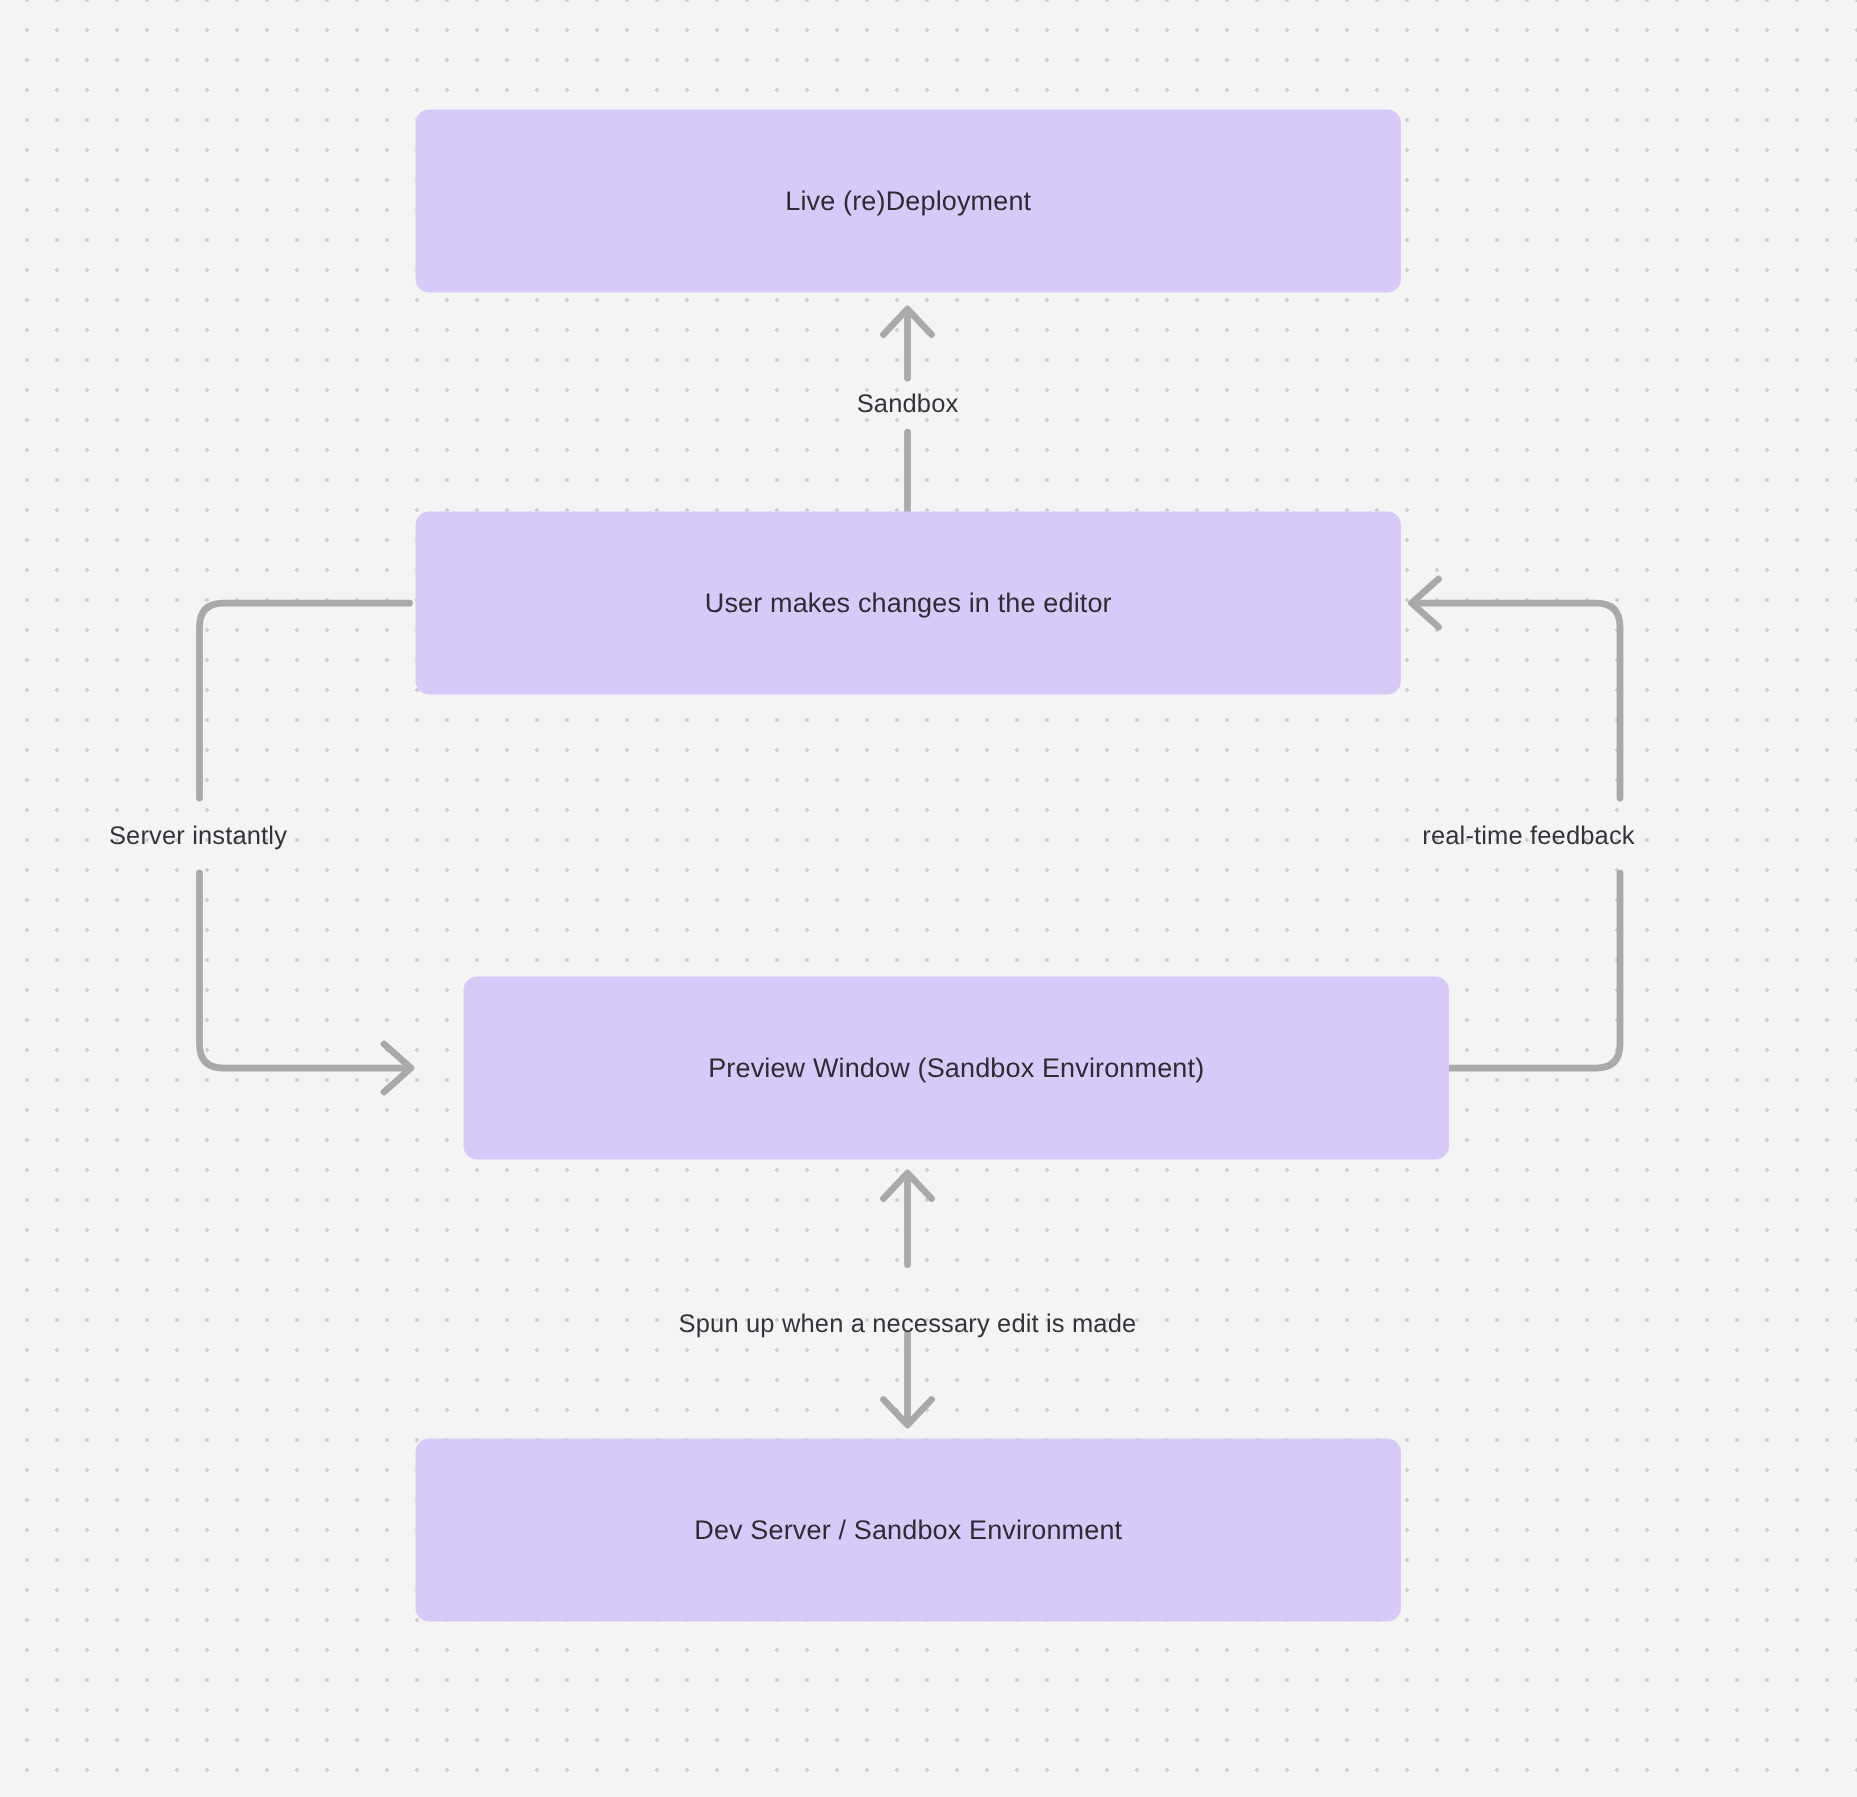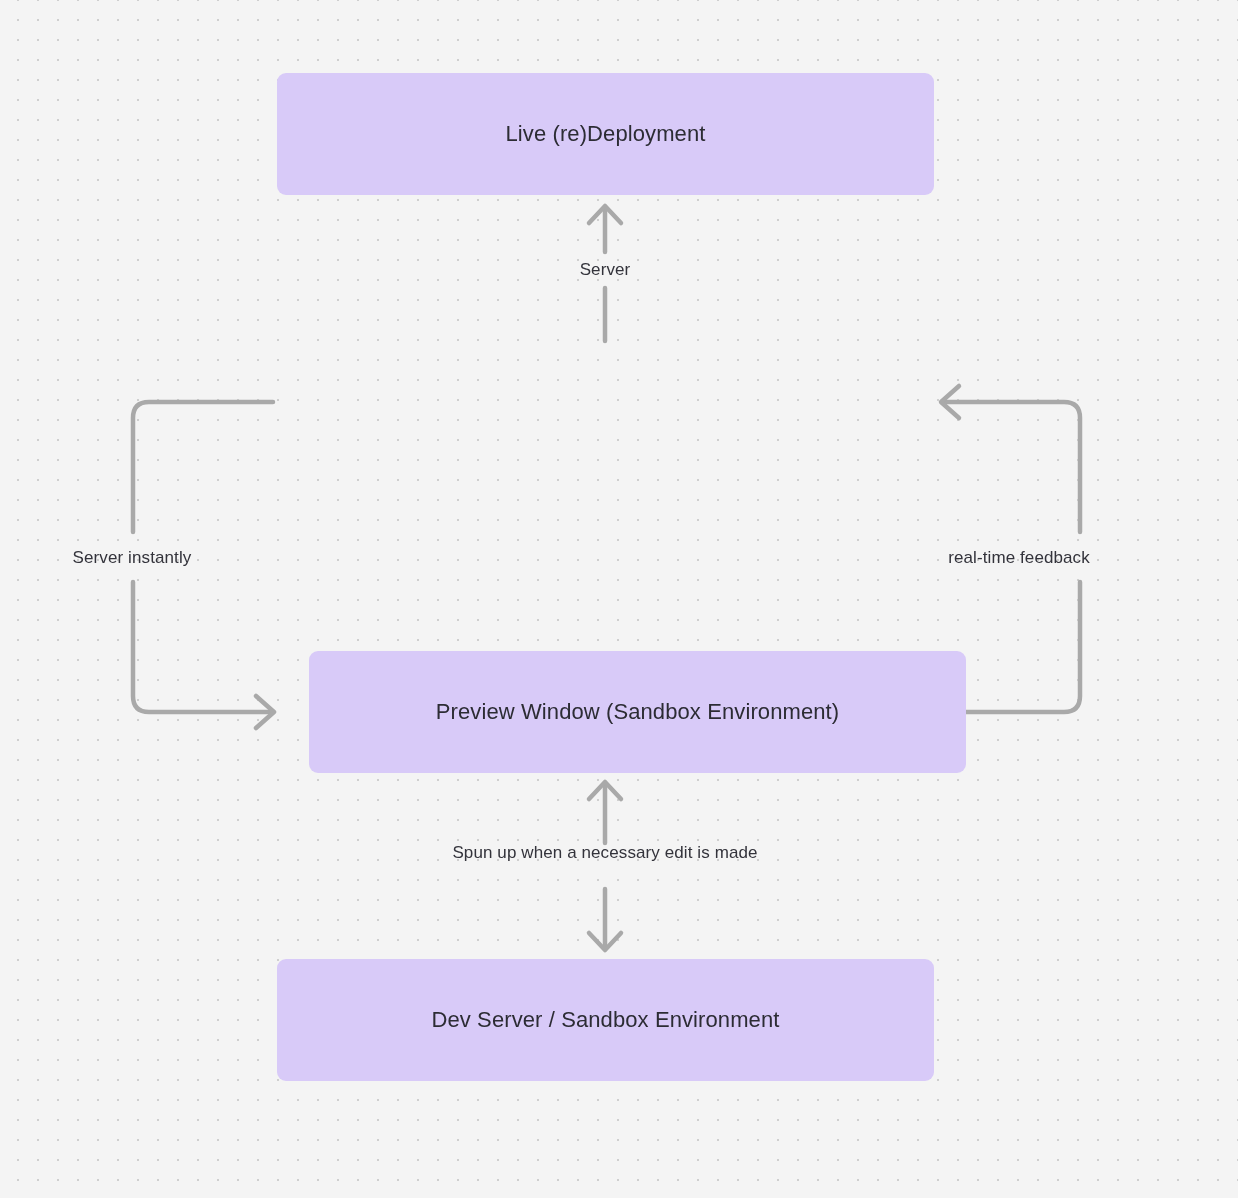--- a/index.html
+++ b/index.html
@@ -32,21 +32,21 @@
   }
   .node {
     position: absolute;
     background: #d8caf8;
     border-radius: 9px;
     display: flex;
     align-items: center;
     justify-content: center;
     box-sizing: border-box;
     color: #2c2c34;
-    font-size: 22px;
+    font-size: 18px;
     line-height: 1.25;
     letter-spacing: 0.1px;
     text-align: center;
     padding: 6px 16px;
   }
   .node-label {
     display: block;
   }
   .edge-label {
     position: absolute;
@@ -89,30 +89,33 @@
       <path d="M 589 799 L 605 782 L 621 799" stroke="#a9a9a9" stroke-width="4.5" fill="none" stroke-linecap="round" stroke-linejoin="round"></path>
       <path d="M 605 889 L 605 946" stroke="#a9a9a9" stroke-width="4.5" fill="none" stroke-linecap="round"></path>
       <path d="M 589 933 L 605 950 L 621 933" stroke="#a9a9a9" stroke-width="4.5" fill="none" stroke-linecap="round" stroke-linejoin="round"></path>
     </g>
   </svg>
 
   <div class="node" style="left:277px; top:73px; width:657px; height:122px;">
     <span class="node-label">Live (re)Deployment</span>
   </div>
 
+  <div class="node" style="left:277px; top:341px; width:657px; height:122px;">
+    <span class="node-label">User makes changes in the editor</span>
+  </div>
 
   <div class="node" style="left:277px; top:651px; width:657px; height:122px;margin-left:32px;">
     <span class="node-label">Preview Window (Sandbox Environment)</span>
   </div>
 
   <div class="node" style="left:277px; top:959px; width:657px; height:122px;">
     <span class="node-label">Dev Server / Sandbox Environment</span>
   </div>
 
-  <div class="edge-label" style="left:605px; top:270px;">Server</div>
+  <div class="edge-label" style="left:605px; top:270px;">Sandbox</div>
 
   <div class="edge-label" style="left:132px; top:558px;">Server instantly</div>
 
   <div class="edge-label" style="left:1019px; top:558px;text-align:center;">real-time feedback</div>
 
-  <div class="edge-label" style="left:605px; top:853px;text-align:center;">Spun up when a necessary edit is made</div>
+  <div class="edge-label" style="left:605px; top:883px;text-align:center;">Spun up when a necessary edit is made</div>
 
 </div>
 
 </body></html>

